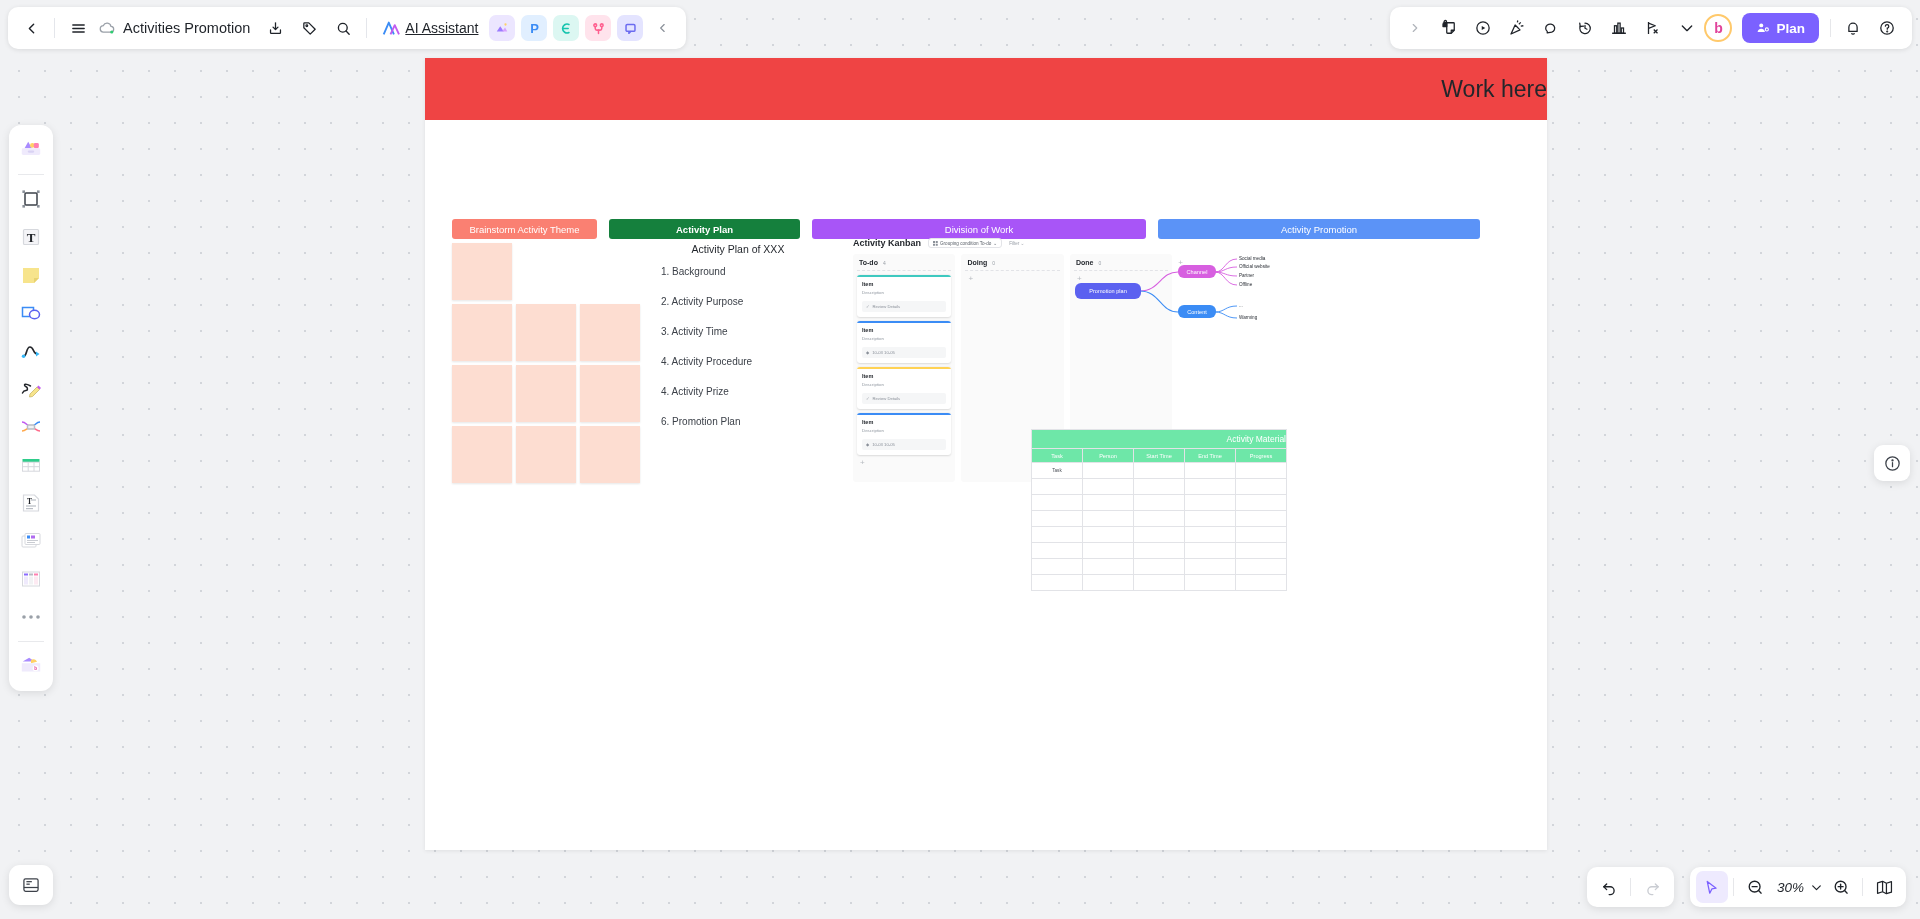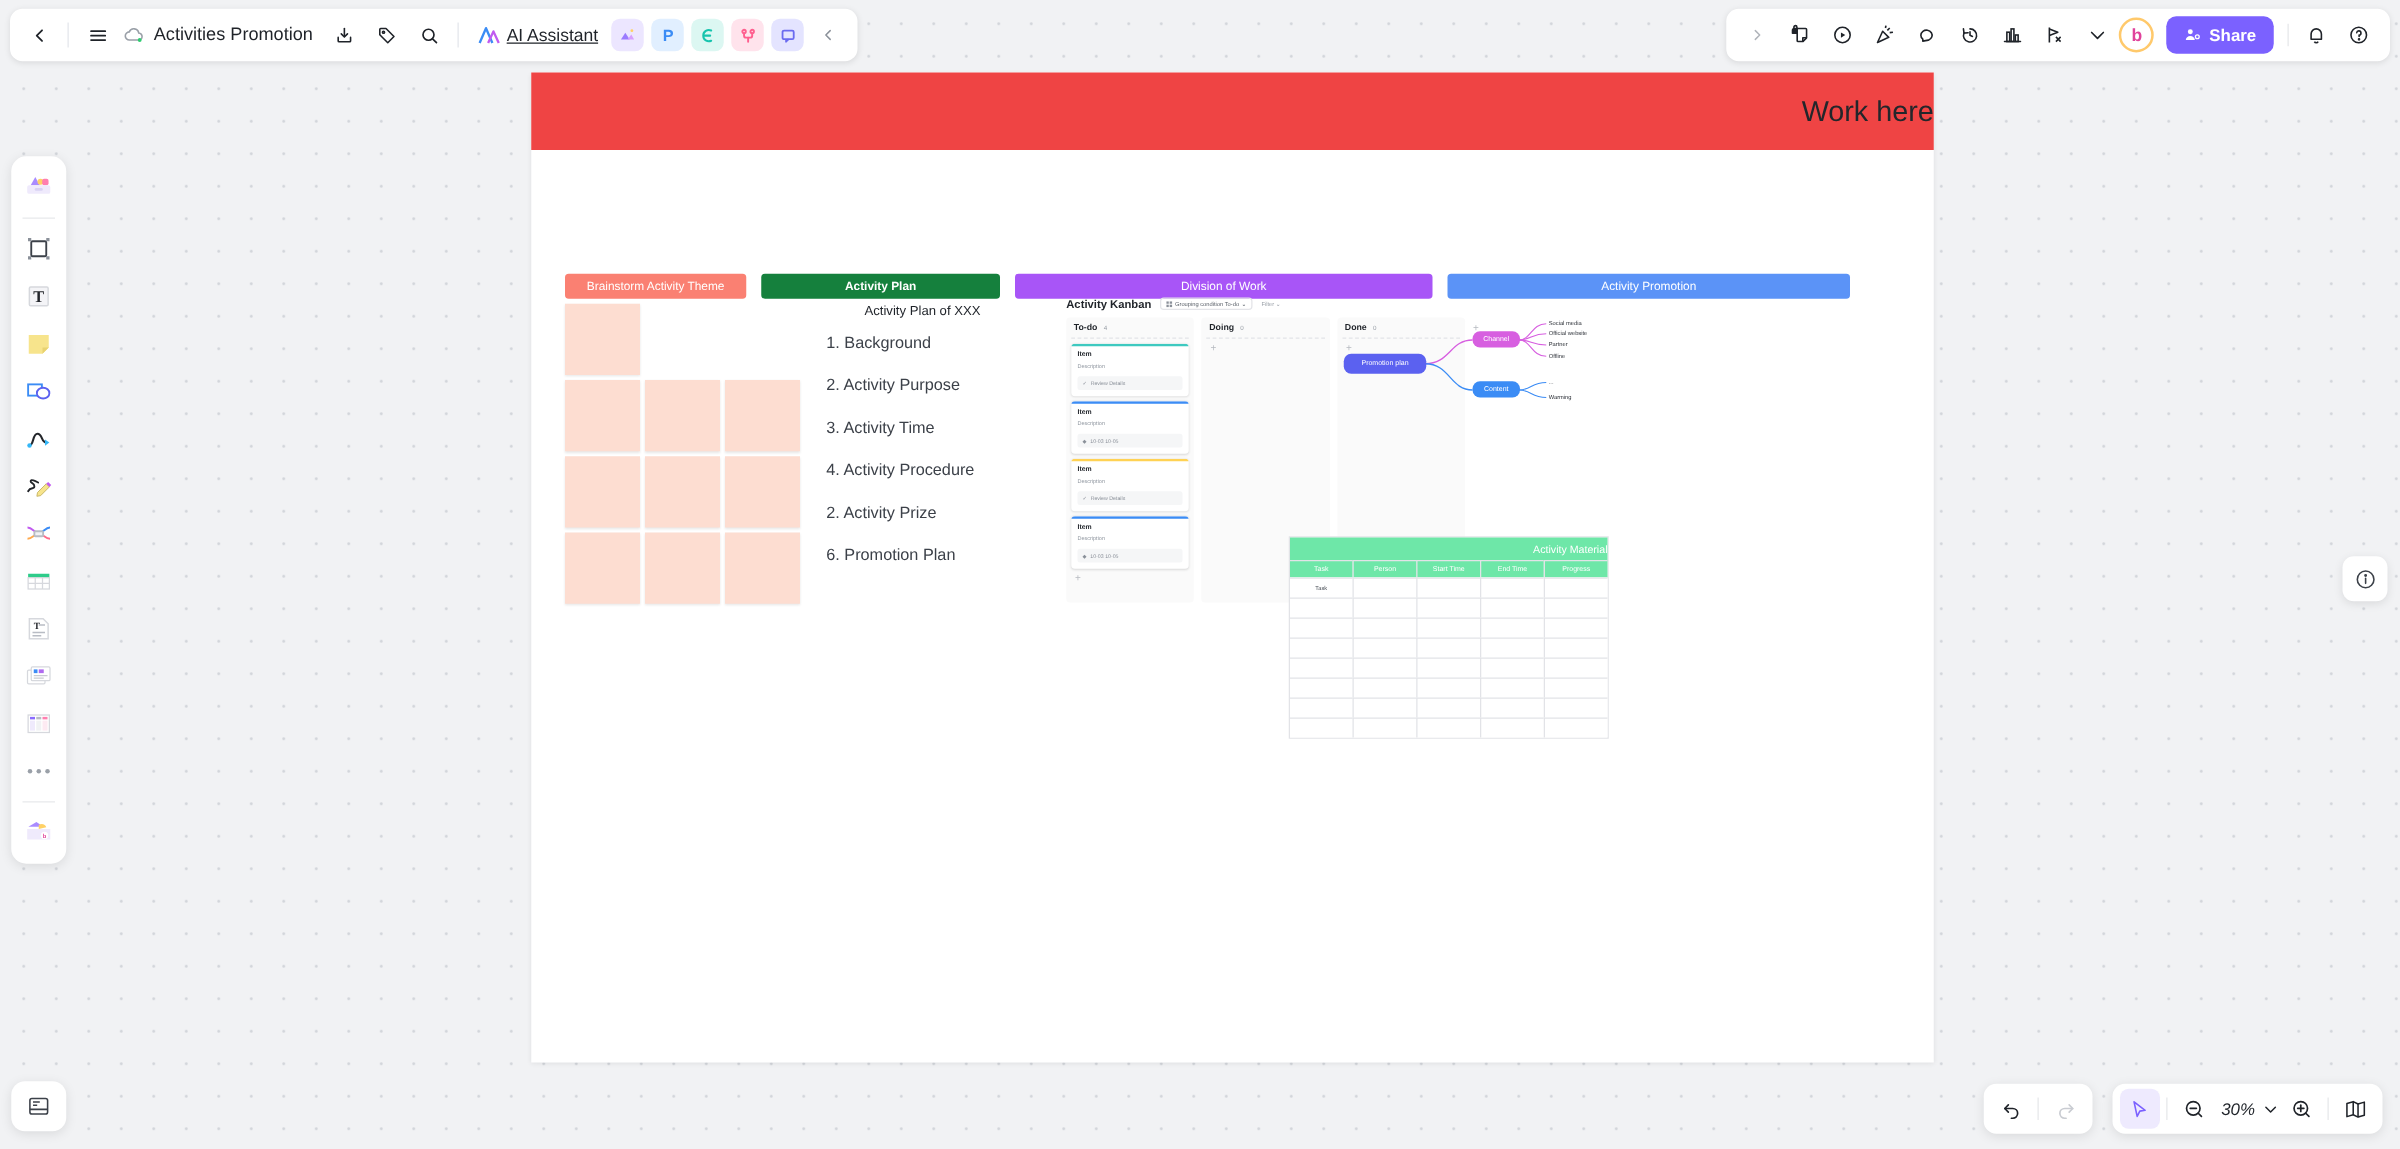--- a/index.html
+++ b/index.html
@@ -122,21 +122,21 @@
     font-size: 9.5px; display: flex; align-items: center; justify-content: center;
   }
 
   
   .stickies { position: absolute; left: 27px; top: 185px; width: 190px; }
   .sticky { position: absolute; background: #fdddd1; box-shadow: 0 1px 2px rgba(0,0,0,.10); }
 
   
   .plan { position: absolute; left: 218px; top: 185px; width: 190px; }
   .plan-title { text-align: center; font-size: 10.5px; color: #1f2329; margin-bottom: 11px; }
-  .plan-item { font-size: 13px; color: #3c4149; margin-left: 18px; margin-bottom: 19px; }
+  .plan-item { font-size: 10px; color: #3c4149; margin-left: 18px; margin-bottom: 19px; }
 
   
   .kanban { position: absolute; left: 428px; top: 180px; width: 330px; }
   .kb-head { display: flex; align-items: center; gap: 7px; margin-bottom: 6px; }
   .kb-title { font-size: 9px; color: #1f2329; font-weight: 600; }
   .kb-chip {
     border: 1px solid #e3e4e8; border-radius: 3px; padding: 1.5px 4px;
     font-size: 4.6px; color: #5a6069; display:flex; align-items:center; gap:2px; cursor:pointer;
   }
   .kb-filter { font-size: 4.6px; color: #9aa0a8; cursor:pointer; }
@@ -336,21 +336,21 @@
   </div>
   <div class="avatar-b">b</div>
   <div class="share-btn">
     <span>
       <svg width="14" height="14" viewBox="0 0 24 24" fill="currentColor">
           <circle cx="9" cy="7.5" r="3.4"></circle>
           <path d="M2.8 19c0-3.3 2.8-5.6 6.2-5.6s6.2 2.3 6.2 5.6z"></path>
           <circle cx="18.6" cy="14.4" r="2.6" fill="none" stroke="currentColor" stroke-width="1.8"></circle>
         </svg>
     </span>
-    <span>Share</span>
+    <span>Plan</span>
   </div>
   <div class="vsep"></div>
   <div class="tb-btn">
     <svg width="18" height="18" viewBox="0 0 24 24" fill="none" stroke="currentColor" stroke-width="1.7" stroke-linejoin="round">
         <path d="M6.5 16.5 L6.5 11 a5.5 5.5 0 0 1 11 0 l0 5.5 z"></path>
         <path d="M10 19 a2.2 2.2 0 0 0 4 0"></path>
       </svg>
   </div>
   <div class="tb-btn">
     <svg width="18" height="18" viewBox="0 0 24 24" fill="none" stroke="currentColor" stroke-width="1.7" stroke-linecap="round">
@@ -530,21 +530,21 @@
     <div class="sticky" style="left:64px;top:183px;width:60px;height:57px;"></div>
     <div class="sticky" style="left:128px;top:183px;width:60px;height:57px;"></div>
   </div>
 
   <div class="plan">
     <div class="plan-title">Activity Plan of XXX</div>
     <div class="plan-item">1.  Background</div>
     <div class="plan-item">2.  Activity Purpose</div>
     <div class="plan-item">3.  Activity Time</div>
     <div class="plan-item">4.  Activity Procedure</div>
-    <div class="plan-item">2.  Activity Prize</div>
+    <div class="plan-item">4.  Activity Prize</div>
     <div class="plan-item">6.  Promotion Plan</div>
   </div>
 
   <div class="kanban">
     <div class="kb-head">
       <span class="kb-title">Activity Kanban</span>
       <span class="kb-chip">
         <svg width="5" height="5" viewBox="0 0 10 10" fill="#8a9099">
             <rect x="0" y="0" width="4" height="4"></rect>
             <rect x="5.5" y="0" width="4" height="4"></rect>

